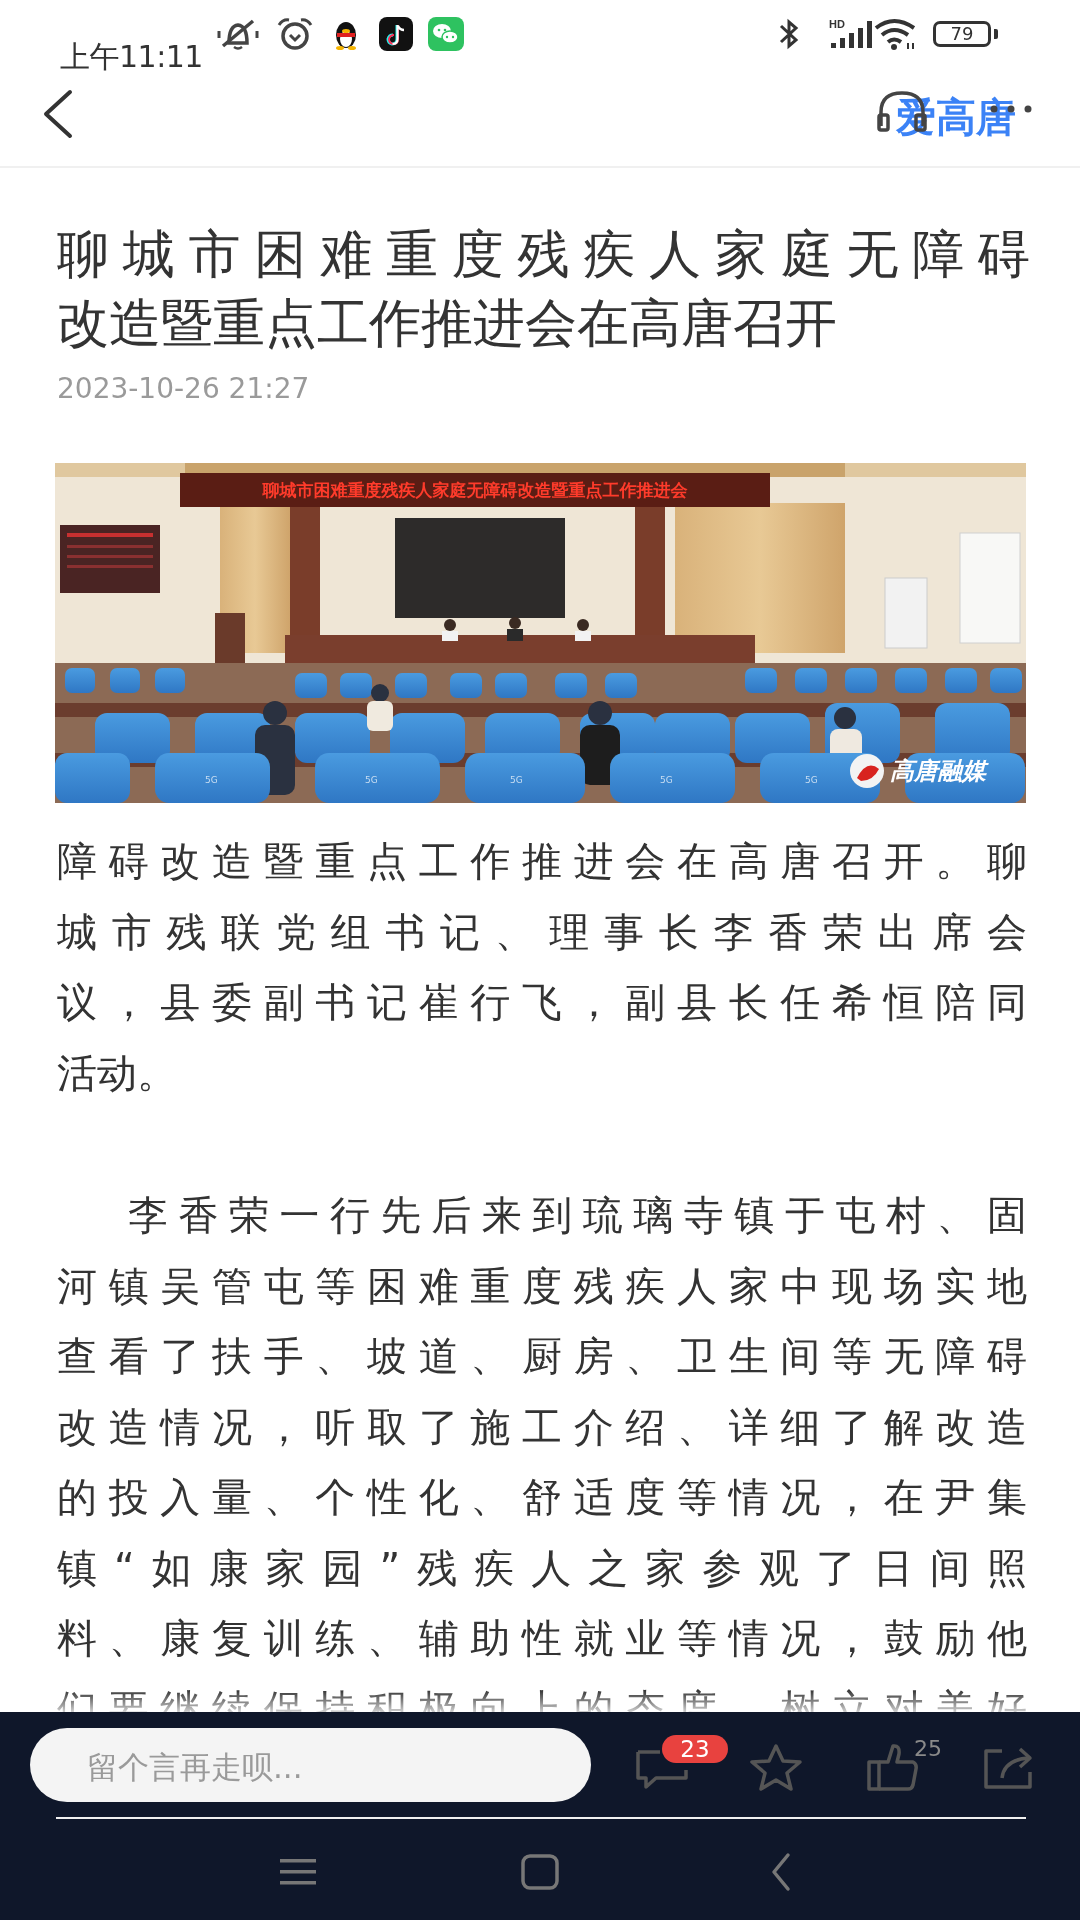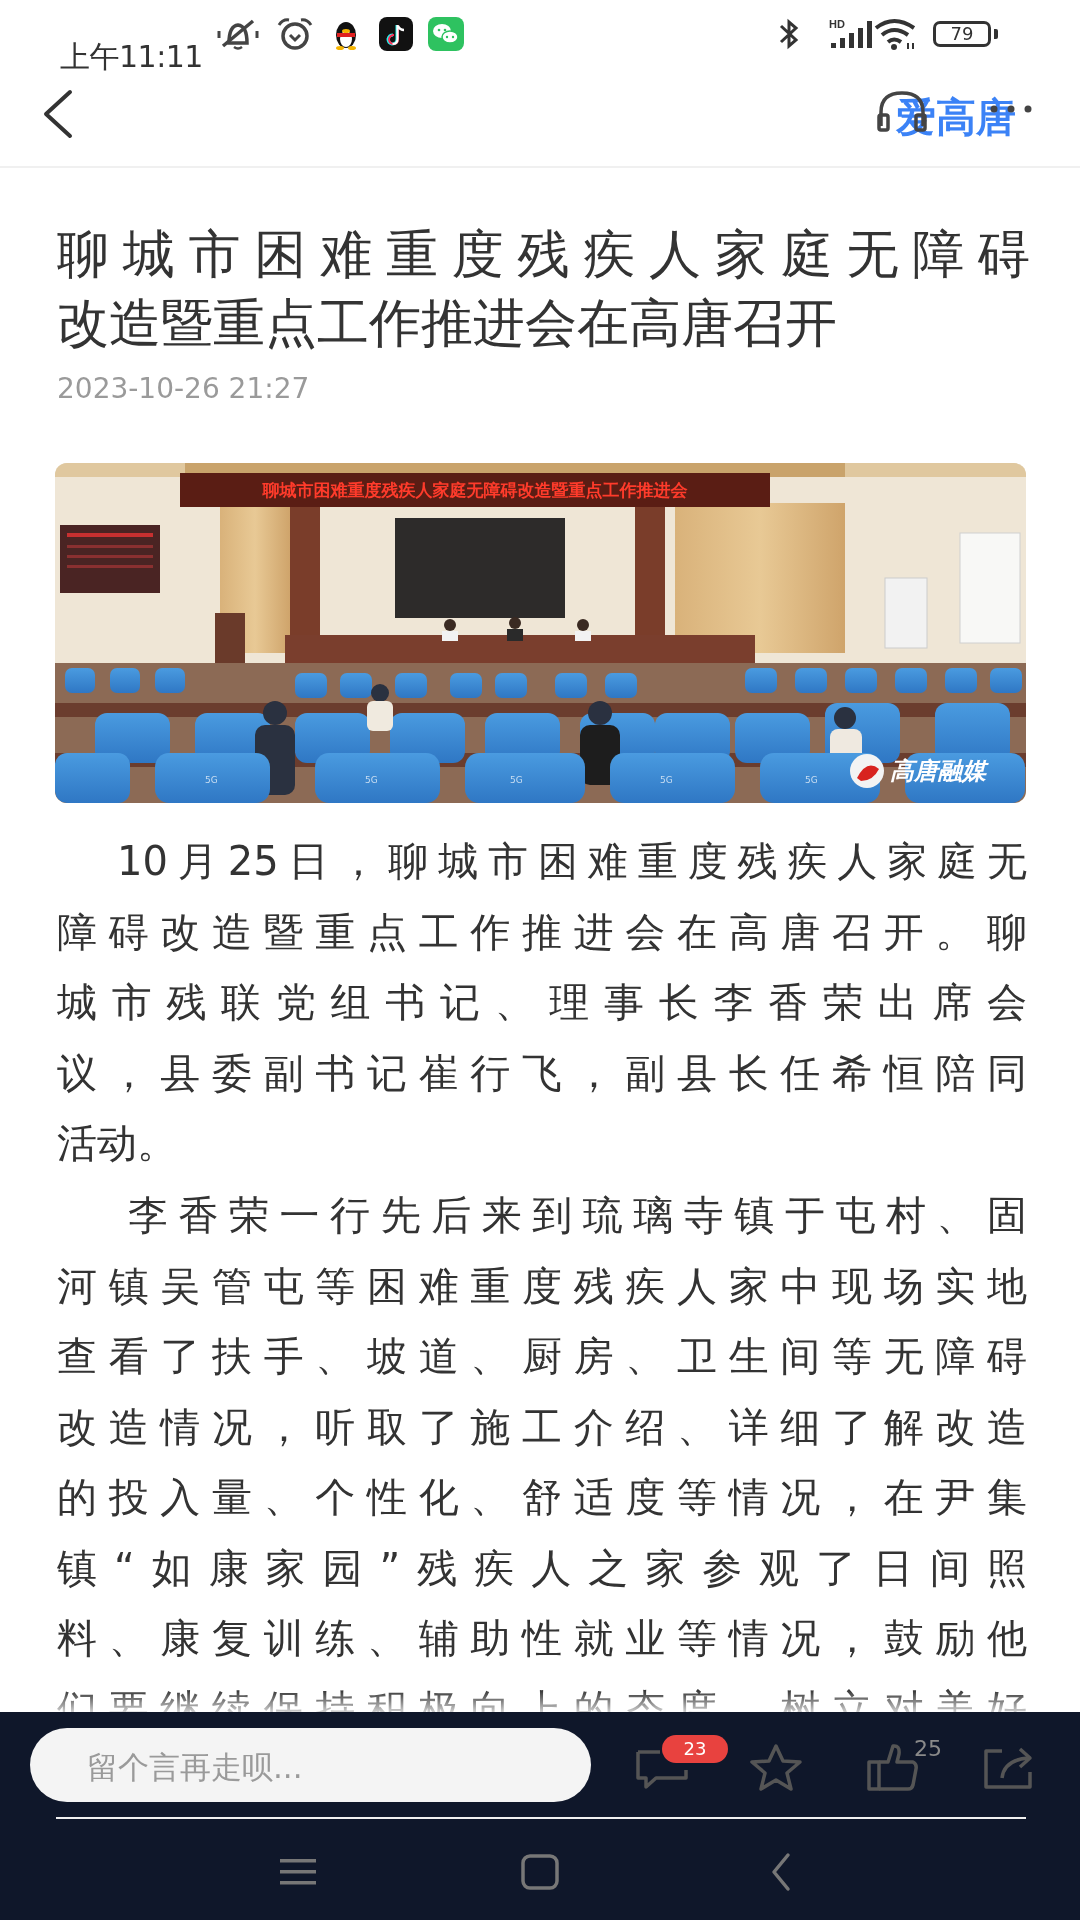--- a/index.html
+++ b/index.html
@@ -20,35 +20,35 @@
   .hdr-title { position: absolute; left: 0; width: 1016px; top: 22px; text-align: right; font-size: 40px; font-weight: bold; color: #3b82f6; }
   .hdr-headphones { position: absolute; left: 872px; top: 20px; width: 60px; height: 50px; }
   .hdr-more { position: absolute; left: 982px; top: 28px; width: 60px; height: 30px; }
 
   
   .article-title { position: absolute; left: 57px; top: 204px; width: 973px; font-size: 52px; line-height: 69px; color: #333; margin-top: 16px; }
   .article-title .line { display: block; text-align: justify; text-align-last: justify; white-space: nowrap; }
   .article-title .line.last { text-align-last: left; }
   .article-date { position: absolute; left: 57px; top: 372px; font-size: 28px; color: #9a9a9a; }
 
-  .photo { position: absolute; left: 55px; top: 463px; width: 971px; height: 340px; overflow: hidden; background: #e9dfcf; border-radius: 12px; }
+  .photo { position: absolute; left: 55px; top: 463px; width: 971px; height: 340px; overflow: hidden; background: #e9dfcf; }
 
   .body { position: absolute; left: 57px; width: 970px; font-size: 40px; line-height: 70.5px; color: #333; }
   .body .line { display: block; height: 70.5px; white-space: nowrap; text-align: justify; text-align-last: justify; }
   .body .line.last { text-align-last: left; }
   .body .line.indent { padding-left: 60px; }
   .body .line.indent2 { padding-left: 71px; }
 
   
   .bottom-fade { position: absolute; left: 0; top: 1690px; width: 1080px; height: 26px; background: linear-gradient(to bottom, rgba(255,255,255,0), rgba(255,255,255,0.9)); }
   .bottom-bar { position: absolute; left: 0; top: 1712px; width: 1080px; height: 208px; background: #0f172a; }
   .comment-pill { position: absolute; left: 30px; top: 16px; width: 561px; height: 74px; border-radius: 37px; background: #f4f4f4; }
   .comment-placeholder { position: absolute; left: 57px; top: 19px; font-size: 31px; color: #9a9a9a; }
   .action { position: absolute; }
-  .badge { position: absolute; left: 662px; top: 23px; width: 66px; height: 28px; border-radius: 14px; background: #e8423f; color: #fff; font-size: 18px; line-height: 28px; text-align: center; }
+  .badge { position: absolute; left: 662px; top: 23px; width: 66px; height: 28px; border-radius: 14px; background: #e8423f; color: #fff; font-size: 23px; line-height: 28px; text-align: center; }
   .like-count { position: absolute; left: 914px; top: 24px; font-size: 22px; color: #8a8a8a; }
   .bar-divider { position: absolute; left: 56px; top: 105px; width: 970px; height: 2px; background: #f0f0f0; }
   .nav { position: absolute; }
 </style>
 </head>
 <body>
 
 <div class="statusbar">
   <span class="sb-time">上午11:11</span>
 
@@ -269,21 +269,20 @@
       <text x="750" y="320">5G</text>
     </g>
 
     <circle cx="812" cy="308" r="17" fill="#f3f3f3"></circle>
     <path d="M802 315 Q812 296 824 306 Q818 318 806 318 Z" fill="#d8231f"></path>
     <text x="835" y="316" font-size="24" fill="#ffffff" font-family="DejaVu Serif, serif" font-weight="bold" font-style="italic">高唐融媒</text>
   </svg>
 </div>
 
 <div class="body" style="top:826px;">
-  <span class="line indent">10月25日，聊城市困难重度残疾人家庭无</span>
   <span class="line">障碍改造暨重点工作推进会在高唐召开。聊</span>
   <span class="line">城市残联党组书记、理事长李香荣出席会</span>
   <span class="line">议，县委副书记崔行飞，副县长任希恒陪同</span>
   <span class="line last">活动。</span>
 </div>
 
 <div class="body" style="top:1180px;">
   <span class="line indent2">李香荣一行先后来到琉璃寺镇于屯村、固</span>
   <span class="line">河镇吴管屯等困难重度残疾人家中现场实地</span>
   <span class="line">查看了扶手、坡道、厨房、卫生间等无障碍</span>

